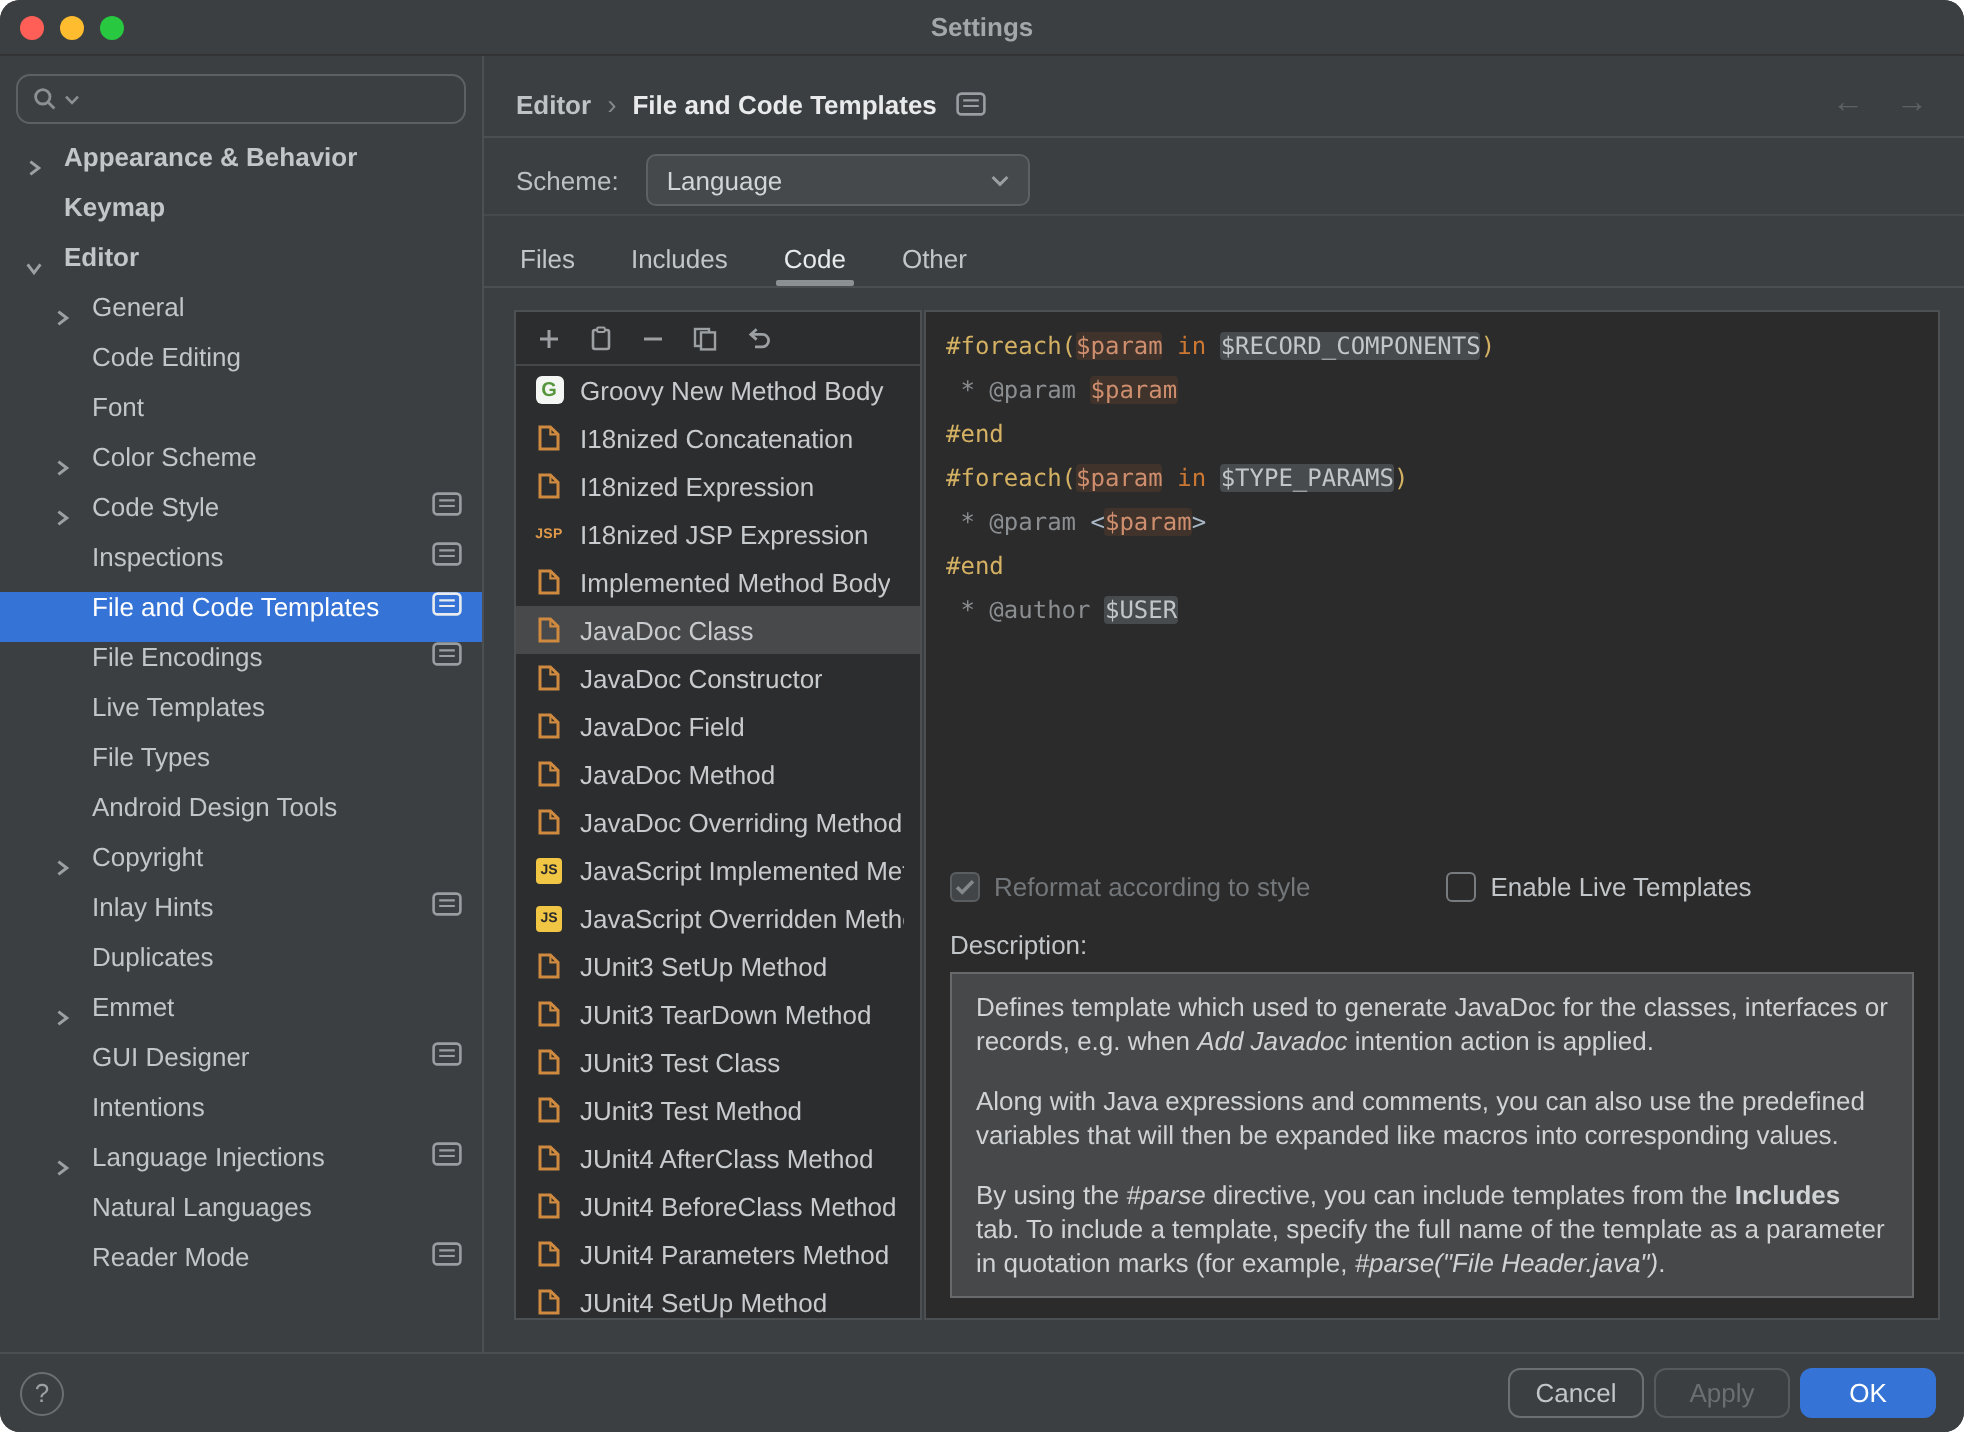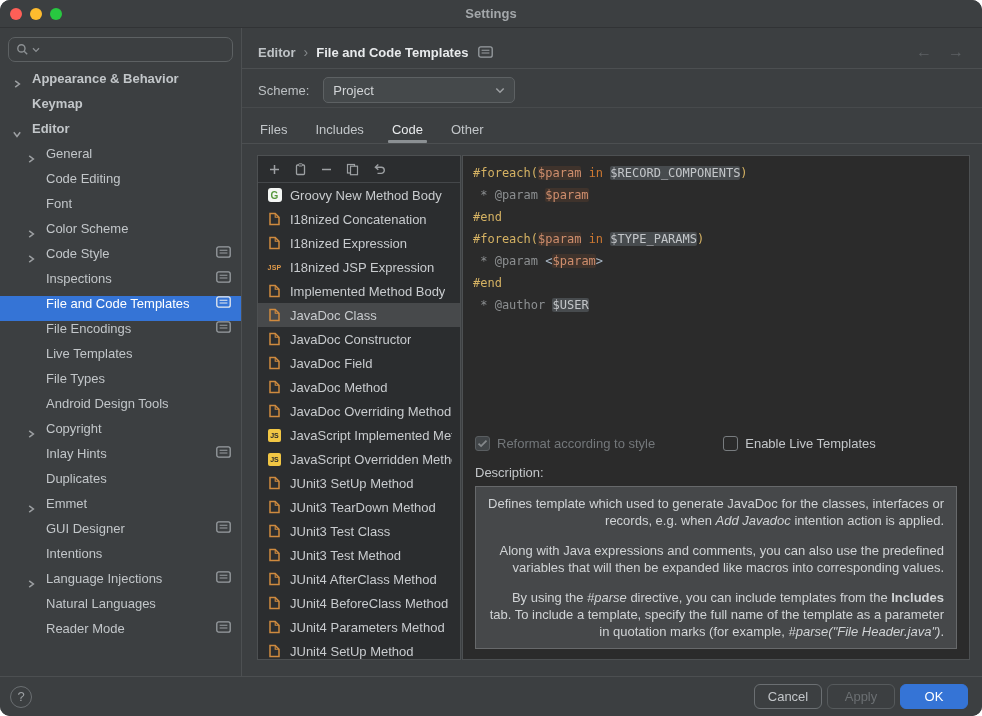--- a/index.html
+++ b/index.html
@@ -84,21 +84,21 @@
   .opts{height:30px;flex:none;display:flex;align-items:center;gap:68px;padding-left:12px;}
   .cb{display:flex;align-items:center;gap:7px;}
   .cb-box{width:15px;height:15px;border-radius:3px;display:inline-flex;align-items:center;justify-content:center;}
   .cb-box.dis{background:#414548;border:1px solid #5a5e61;}
   .cb-box.empty{background:transparent;border:1px solid #787c7f;}
   .cb-label.dim{color:#73777a;}
   .cb-label{color:#c3c6c9;}
   .desc-label{padding:7px 0 4px 12px;color:#c3c6c9;flex:none;}
   .desc-box{flex:1;margin:2px 12px 10px 12px;background:#46484a;border:1px solid #67696b;
     padding:8px 12px;overflow:hidden;color:#d0d3d5;font-size:13px;line-height:17px;}
-  .desc-box p{margin:0 0 13px 0;text-align:right;}
+  .desc-box p{margin:0 0 13px 0;}
   
   .footer{position:absolute;bottom:0;left:0;right:0;height:40px;background:#3c3f41;
     border-top:1px solid #4c4f51;display:flex;align-items:center;}
   .help-btn{margin-left:10px;width:22px;height:22px;border-radius:50%;border:1px solid #6b6f72;
     color:#9da0a3;display:flex;align-items:center;justify-content:center;font-size:13px;cursor:default;}
   .footer-btns{margin-left:auto;margin-right:14px;display:flex;gap:5px;}
   .btn{min-width:68px;height:25px;border-radius:6px;font-size:13px;display:flex;align-items:center;
     justify-content:center;padding:0 12px;cursor:default;}
   .btn-cancel{border:1px solid #6b6f72;color:#c3c6c9;background:transparent;}
   .btn-apply{border:1px solid #565a5c;color:#6b6f72;background:transparent;}
@@ -323,21 +323,21 @@
     </div>
     <div class="nav-arrows">
       <span>←</span>
       <span>→</span>
     </div>
     <div class="hdiv div1"></div>
 
     <div class="scheme-row">
       <span>Scheme:</span>
       <div class="scheme-select">
-        <span>Project</span>
+        <span>Language</span>
         <span class="sel-chev">
           <svg width="10" height="7" viewBox="0 0 10 7">
               <polyline points="1.3,1.5 5,5.2 8.7,1.5" fill="none" stroke="#9da0a3" stroke-width="1.5"></polyline>
             </svg>
         </span>
       </div>
     </div>
     <div class="hdiv div-scheme"></div>
 
     <div class="tabs">

